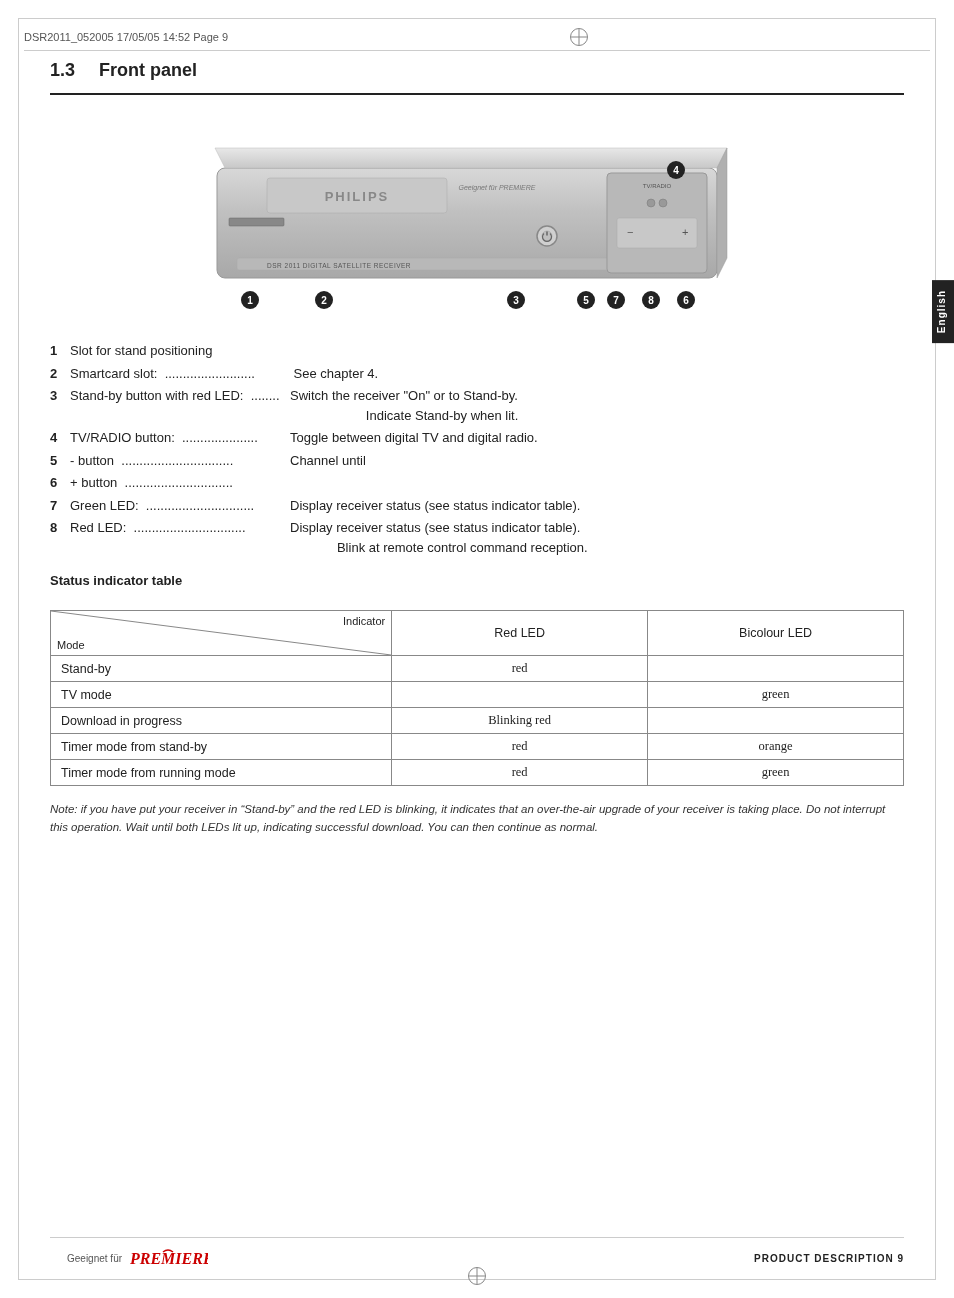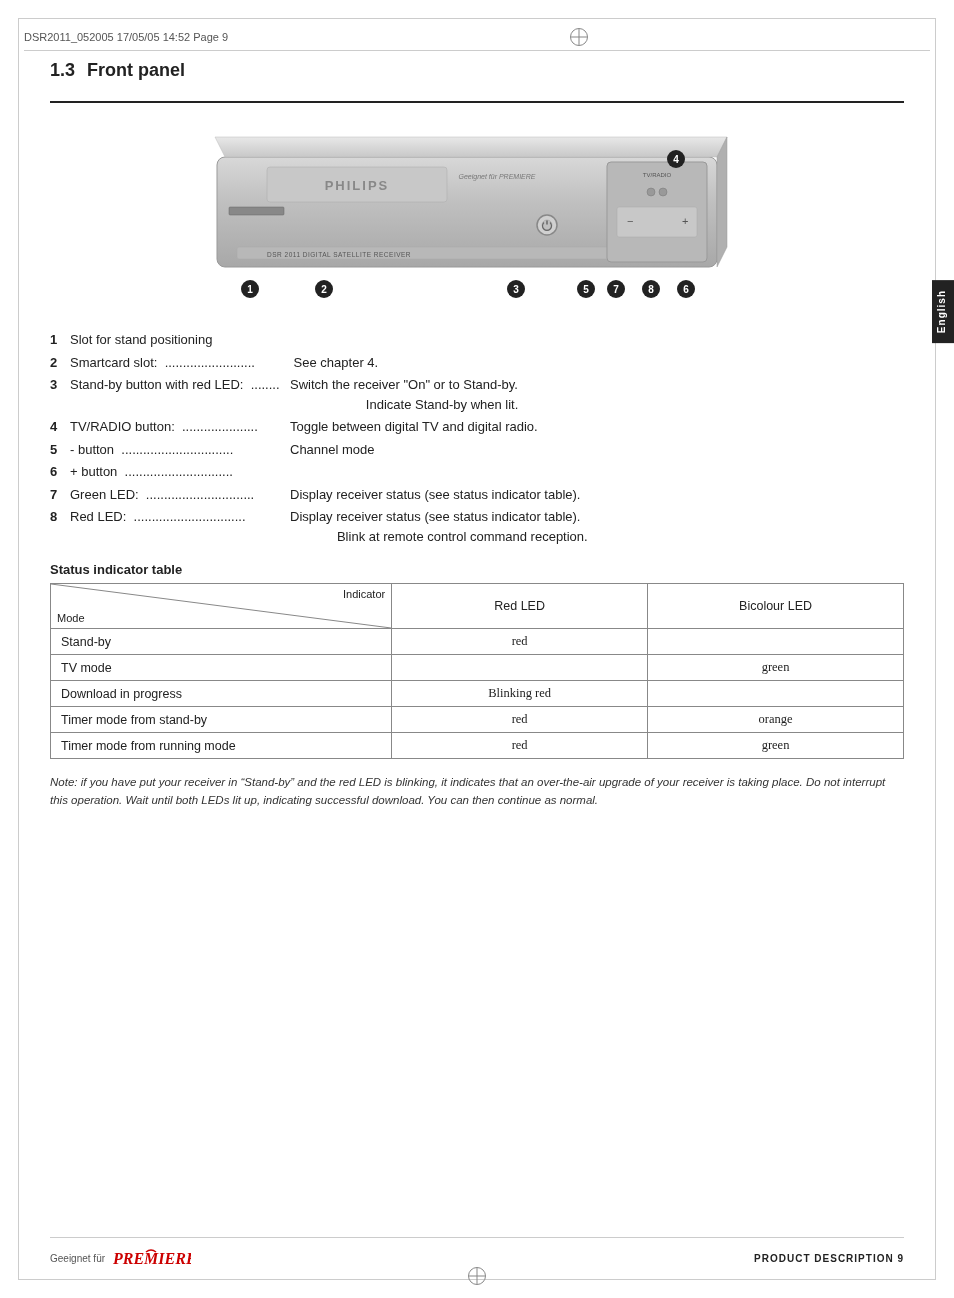--- a/index.html
+++ b/index.html
@@ -75,24 +75,24 @@
       position: absolute;
       top: 60px;
       left: 50px;
       right: 50px;
     }
 
     
     .section-heading {
       display: flex;
       align-items: baseline;
-      gap: 12px;
+      gap: 24px;
       border-bottom: 2px solid #222;
-      padding-bottom: 20px;
-      margin-bottom: 4px;
+      padding-bottom: 12px;
+      margin-bottom: 23px;
     }
     .section-number {
       font-size: 18px;
       font-weight: bold;
     }
     .section-title {
       font-size: 18px;
       font-weight: bold;
     }
 
@@ -136,21 +136,21 @@
     .desc-label {
       min-width: 220px;
     }
     .desc-value {
       flex: 1;
     }
 
     
     .status-heading {
       font-weight: bold;
-      margin-bottom: 6px;
+      margin-bottom: 22px;
       font-size: 13px;
     }
     .status-table {
       width: 100%;
       border-collapse: collapse;
       margin-bottom: 14px;
       font-size: 12.5px;
     }
     .status-table th, .status-table td {
       border: 1px solid #888;
@@ -189,20 +189,21 @@
       align-items: center;
       border-top: 1px solid #ccc;
       padding-top: 8px;
     }
     .footer-logo {
       display: flex;
       align-items: center;
       gap: 6px;
       font-size: 10px;
       color: #555;
+      margin-left: 17px;
     }
     .page-footer-right {
       font-size: 10px;
       font-weight: bold;
       letter-spacing: 1px;
     }
 
     
     .bottom-crosshair {
       position: absolute;
@@ -333,21 +334,21 @@
 
     <div class="desc-item">
       <span class="desc-num">4</span>
       <span class="desc-label">TV/RADIO button: &nbsp;.....................</span>
       <span class="desc-value">Toggle between digital TV and digital radio.</span>
     </div>
 
     <div class="desc-item">
       <span class="desc-num">5</span>
       <span class="desc-label">- button &nbsp;...............................</span>
-      <span class="desc-value">Channel mode</span>
+      <span class="desc-value">Channel until</span>
     </div>
 
     <div class="desc-item">
       <span class="desc-num">6</span>
       <span class="desc-label">+ button &nbsp;..............................</span>
     </div>
 
     <div class="desc-item">
       <span class="desc-num">7</span>
       <span class="desc-label">Green LED: &nbsp;..............................</span>

